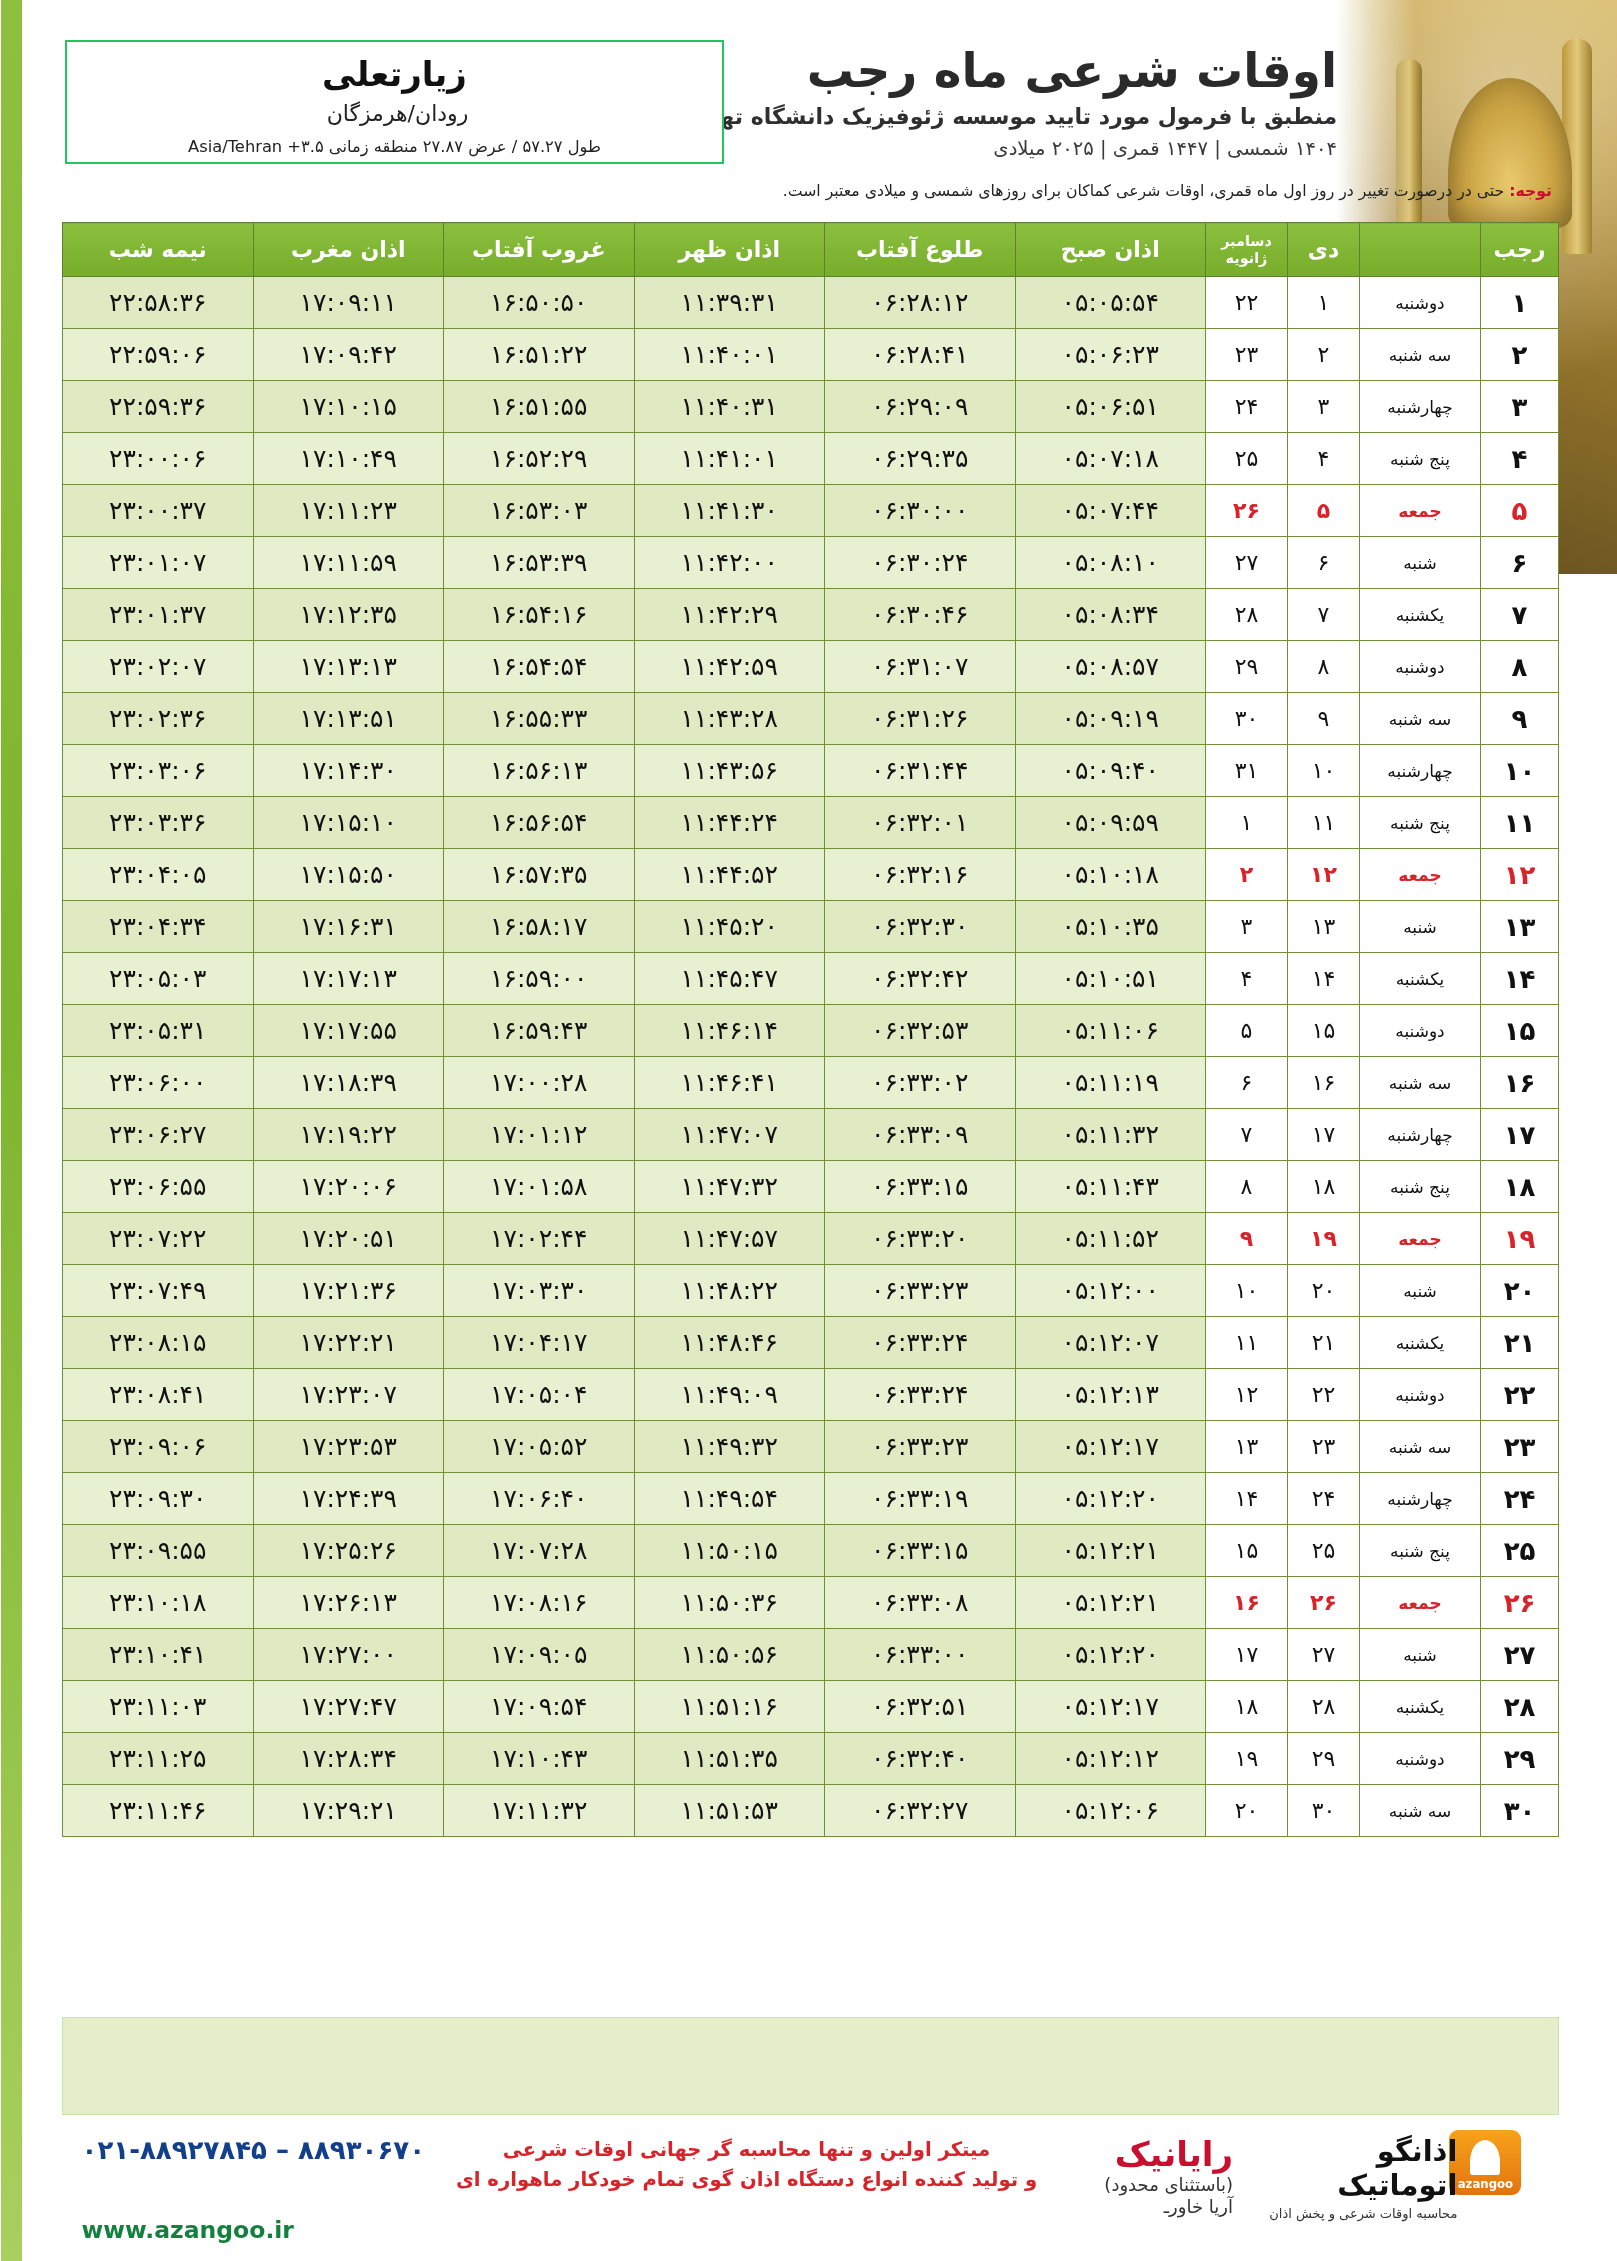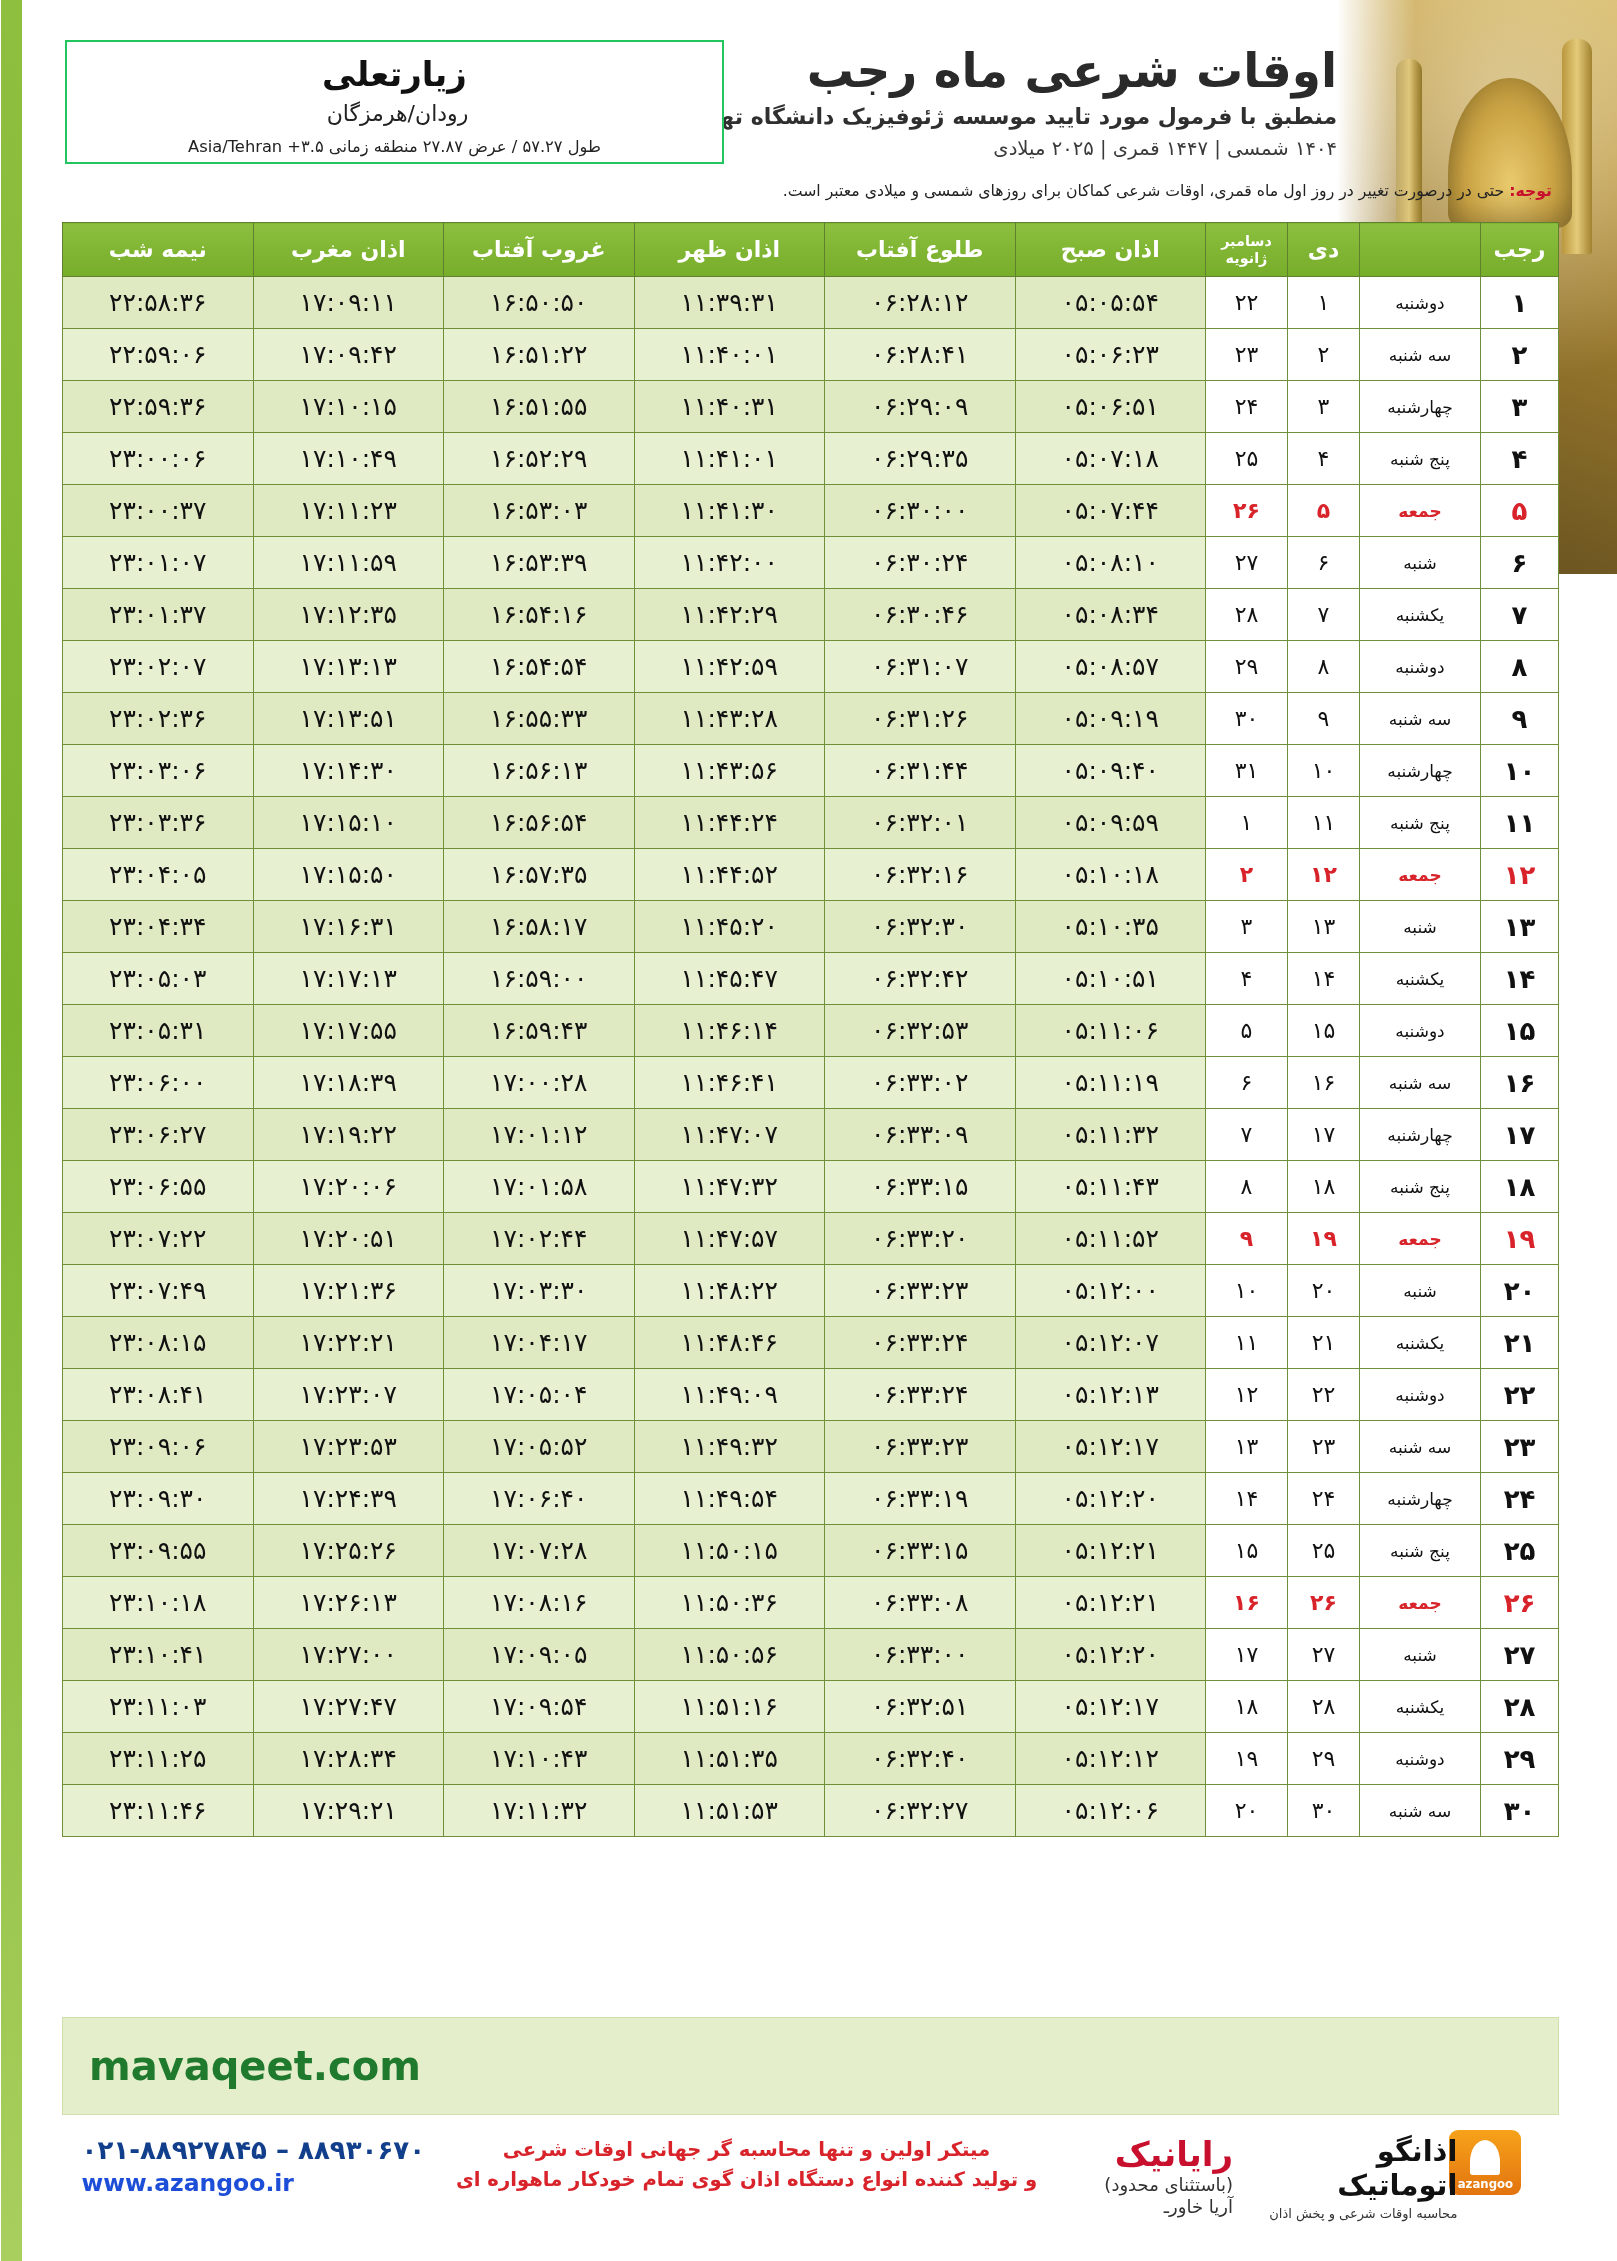--- a/index.html
+++ b/index.html
@@ -253,21 +253,22 @@
     left: 19.6px; top: 11.7px;
     text-align:left;
     direction: ltr;
     font-size: 26px;
     font-weight: bold;
     color: #123f8c;
     line-height: 1.35;
   }
   .fb-phone .site{
     font-size: 23.5px;
-    color:#1d4ed8;
+    color:#15803d;
+    margin-top:47px;
   }
   .fb-desc{
     position:absolute;
     left: 365px; top: 14.4px;
     width: 639px;
     text-align: center;
     direction: rtl;
     font-size: 19.6px;
     color: #d8232a;
     font-weight: bold;
@@ -736,21 +737,20 @@
             <td>۱۷:۱۱:۳۲</td>
             <td>۱۷:۲۹:۲۱</td>
             <td>۲۳:۱۱:۴۶</td>
           </tr>
         </tbody>
     </table>
   </div>
 
   <div class="footer">
     <div class="footer-top">
-      <div class="site-url">mavaqeet.com</div>
     </div>
 
     <div class="footer-bottom">
       <div class="fb-phone">
         <div>۰۲۱-۸۸۹۲۷۸۴۵ – ۸۸۹۳۰۶۷۰</div>
         <div class="site">www.azangoo.ir</div>
       </div>
 
       <div class="fb-desc">
         <div>میتکر اولین و تنها محاسبه گر جهانی اوقات شرعی</div>

